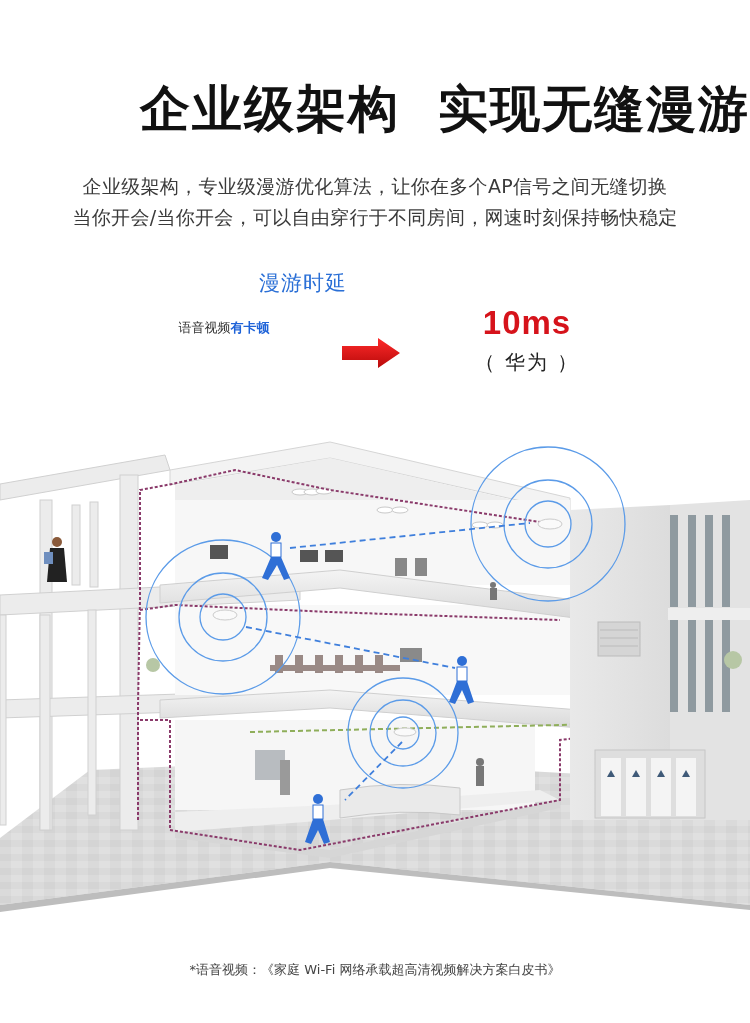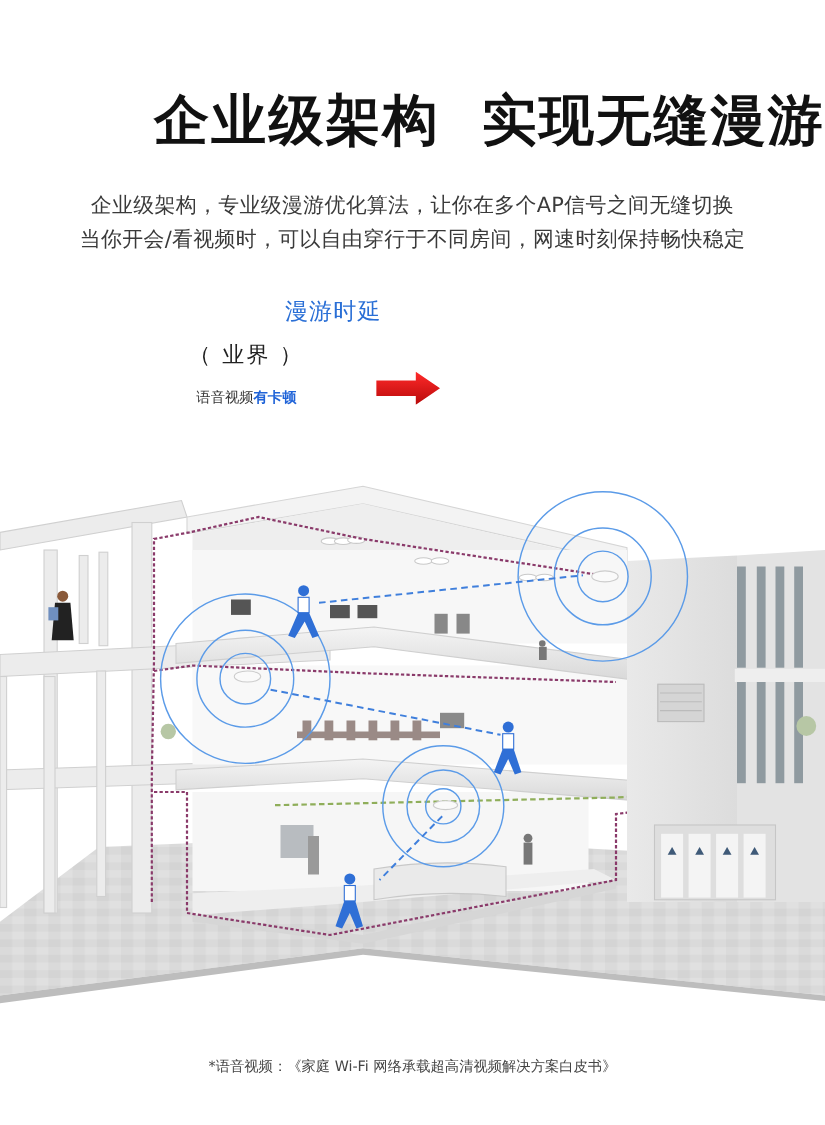--- a/index.html
+++ b/index.html
@@ -28,40 +28,41 @@
   .source { position: absolute; top: 961px; left: 0; width: 750px; text-align: center; font-size: 13px; color: #444; }
 </style>
 </head>
 <body>
 
 <div class="headline">
   <span>企业级架构</span><span class="gap"></span><span>实现无缝漫游</span>
 </div>
 
 <div class="desc l1">企业级架构，专业级漫游优化算法，让你在多个AP信号之间无缝切换</div>
-<div class="desc l2">当你开会/看视频时，可以自由穿行于不同房间，网速时刻保持畅快稳定</div>
+<div class="desc l2">当你开会/当你开会，可以自由穿行于不同房间，网速时刻保持畅快稳定</div>
 
 <div class="latency-title">漫游时延</div>
 
 <div class="col left">
-  <div class="paren">（ 业界 ）</div>
   <div class="note"><span>语音视频</span><span class="blue">有卡顿</span></div>
 </div>
 
 <svg class="arrow" viewBox="0 0 58 30">
   <defs>
     <linearGradient id="ag" x1="0" y1="0" x2="0" y2="1">
       <stop offset="0" stop-color="#ff2a2a"></stop>
       <stop offset="1" stop-color="#b80a0a"></stop>
     </linearGradient>
   </defs>
   <polygon points="0,8 36,8 36,0 58,15 36,30 36,22 0,22" fill="url(#ag)"></polygon>
 </svg>
 
 <div class="col right">
+  <div class="big-val red">10ms</div>
+  <div class="paren">（ 华为 ）</div>
 </div>
 
 <svg class="scene" viewBox="0 430 750 520" preserveAspectRatio="none">
   <defs>
     <linearGradient id="slab" x1="0" y1="0" x2="0" y2="1">
       <stop offset="0" stop-color="#f4f4f4"></stop>
         <stop offset="1" stop-color="#d9d9d9"></stop>
     </linearGradient>
     <linearGradient id="wall" x1="0" y1="0" x2="1" y2="0">
       <stop offset="0" stop-color="#e9e9e9"></stop>

